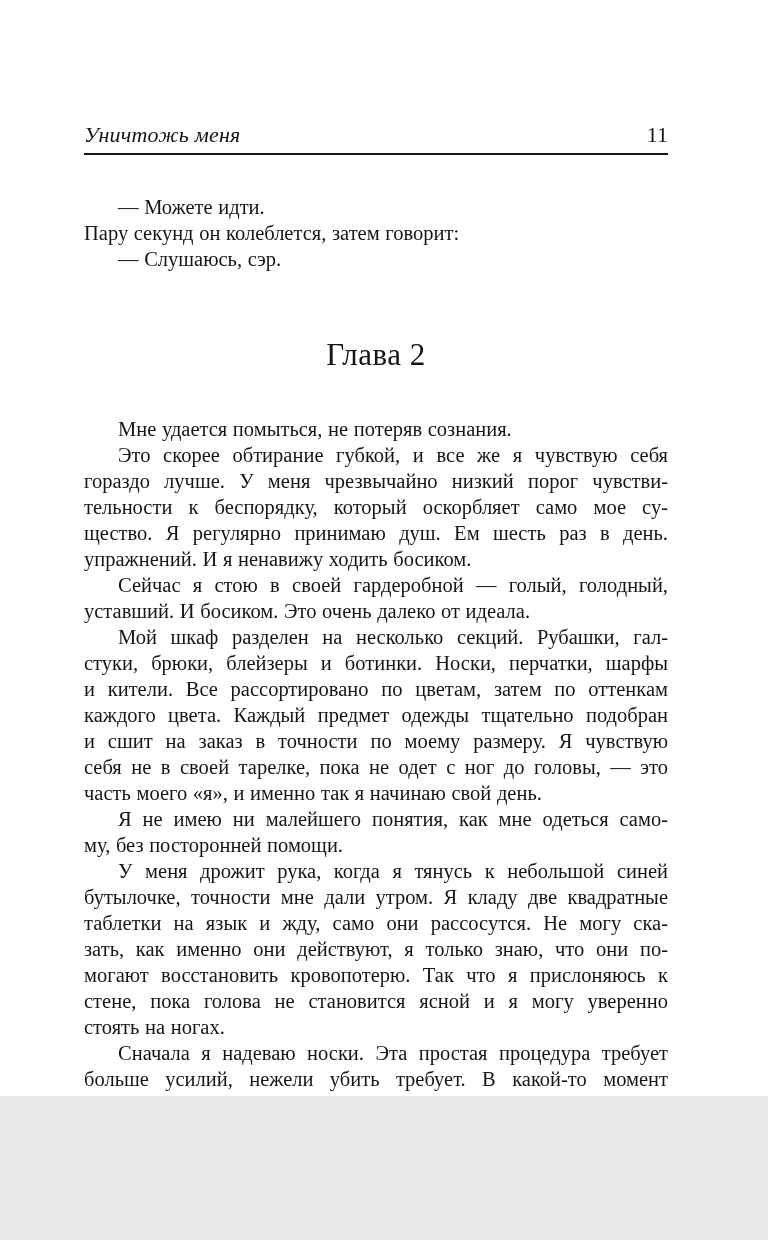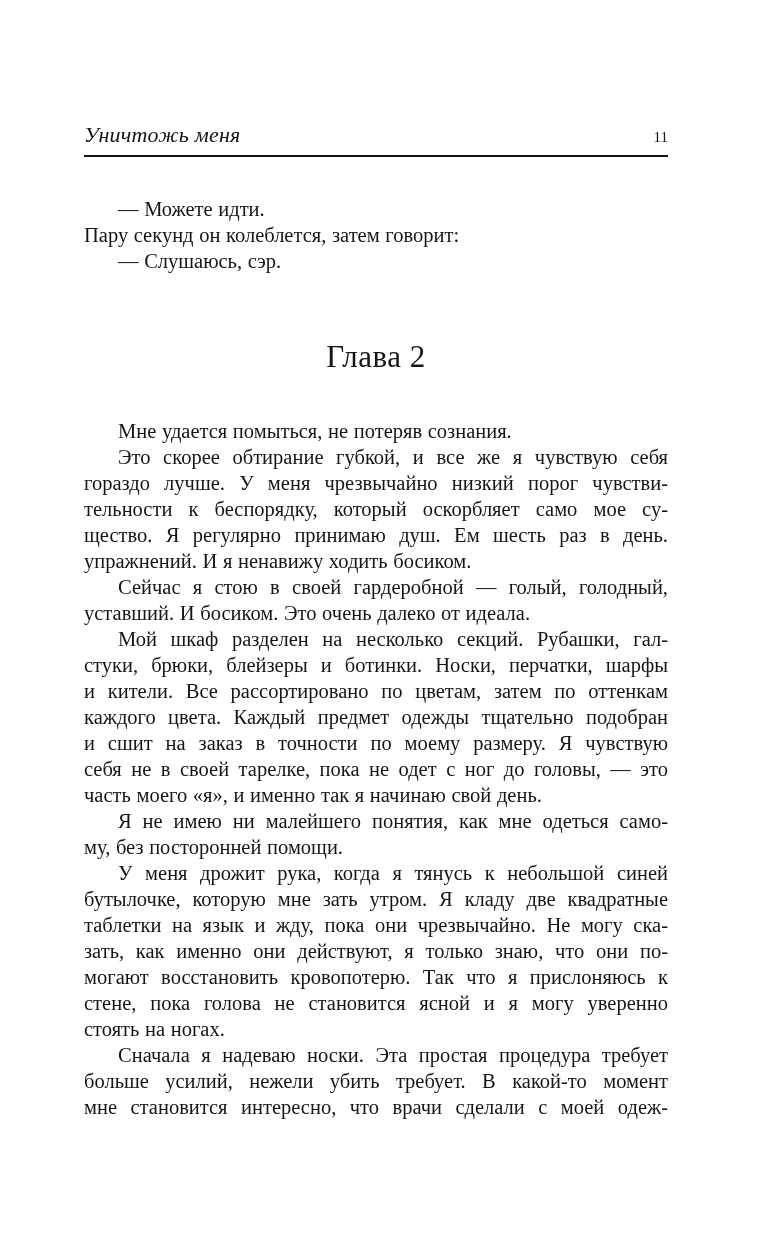--- a/index.html
+++ b/index.html
@@ -3,21 +3,21 @@
 <meta charset="utf-8">
 <style>
   html, body {
     margin: 0;
     padding: 0;
     background: #e8e8e8;
   }
   .page {
     position: relative;
     width: 768px;
-    height: 1240px;
+    height: 1096px;
     background: #ffffff;
     font-family: "Liberation Serif", serif;
     color: #151515;
     overflow: hidden;
     margin: 0 auto;
   }
   .content {
     padding: 0 100px 0 84px; 
   }
   
@@ -27,21 +27,21 @@
     justify-content: space-between;
     align-items: baseline;
     line-height: 26px;
   }
   .running-title {
     font-style: italic;
     font-size: 22px;
     letter-spacing: 0.2px;
   }
   .page-number {
-    font-size: 15px;
+    font-size: 22px;
     text-align: right;
   }
   .header-rule {
     border: none;
     border-bottom: 2.5px solid #161616;
     margin: 5px 0 0 0;
   }
   
   .dialogue {
     margin-top: 39px;
@@ -124,22 +124,22 @@
           <div class="line">и сшит на заказ в точности по моему размеру. Я чувствую</div>
           <div class="line">себя не в своей тарелке, пока не одет с ног до головы, — это</div>
           <div class="line final">часть моего «я», и именно так я начинаю свой день.</div>
         </div>
         <div class="paragraph">
           <div class="line indent">Я не имею ни малейшего понятия, как мне одеться само-</div>
           <div class="line final">му, без посторонней помощи.</div>
         </div>
         <div class="paragraph">
           <div class="line indent">У меня дрожит рука, когда я тянусь к небольшой синей</div>
-          <div class="line">бутылочке, которую мне зать утром. Я кладу две квадратные</div>
-          <div class="line">таблетки на язык и жду, пока они чрезвычайно. Не могу ска-</div>
+          <div class="line">бутылочке, точности мне дали утром. Я кладу две квадратные</div>
+          <div class="line">таблетки на язык и жду, само они рассосутся. Не могу ска-</div>
           <div class="line">зать, как именно они действуют, я только знаю, что они по-</div>
           <div class="line">могают восстановить кровопотерю. Так что я прислоняюсь к</div>
           <div class="line">стене, пока голова не становится ясной и я могу уверенно</div>
           <div class="line final">стоять на ногах.</div>
         </div>
         <div class="paragraph">
           <div class="line indent">Сначала я надеваю носки. Эта простая процедура требует</div>
           <div class="line">больше усилий, нежели убить требует. В какой-то момент</div>
           <div class="line">мне становится интересно, что врачи сделали с моей одеж-</div>
         </div>

